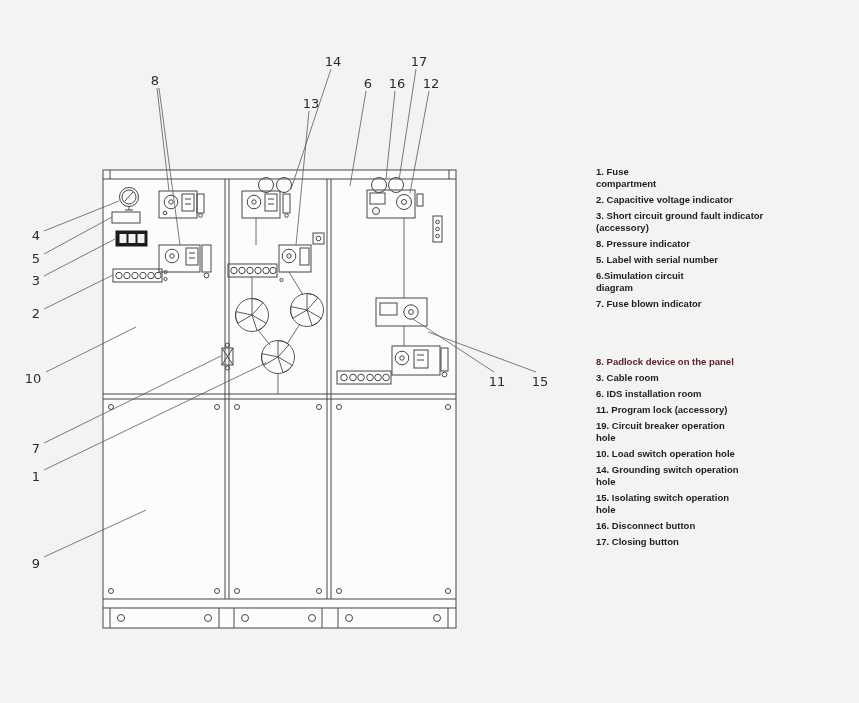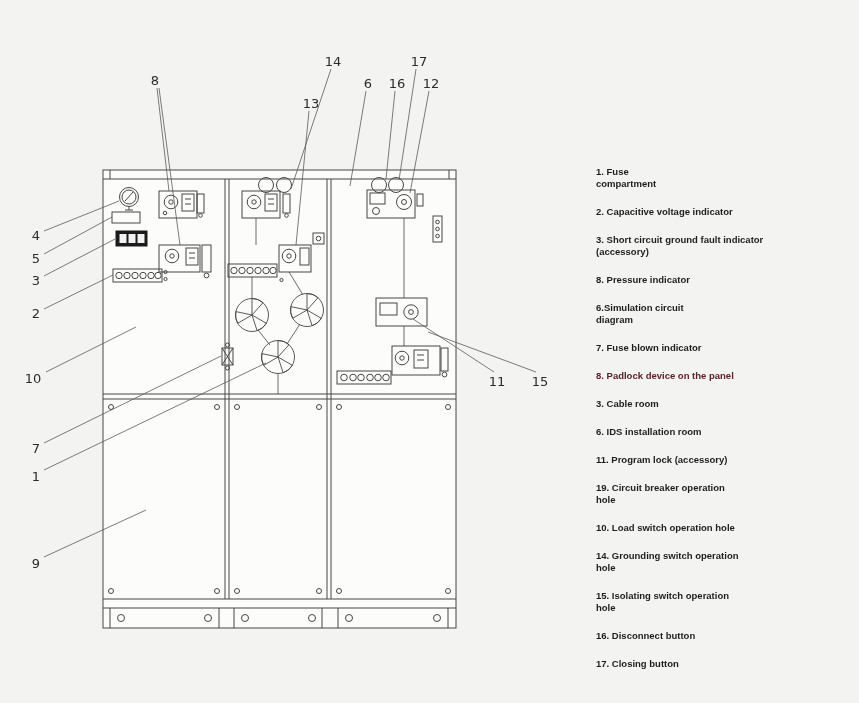--- a/index.html
+++ b/index.html
@@ -1,20 +1,20 @@
 <!DOCTYPE html>
 <html><head>
 <meta charset="utf-8">
 <style>
   * { margin:0; padding:0; box-sizing:border-box; }
   html,body { background:#f3f3f1; }
   body { font-family:"Liberation Sans", sans-serif; }
   .stage { position:relative; width:859px; height:703px; background:#f3f3f1; overflow:hidden; }
   .diagram-svg { position:absolute; left:0; top:0; }
-  .legend { position:absolute; left:596px; top:166px; width:240px; display:flex; flex-direction:column; gap:16px; }
+  .legend { position:absolute; left:596px; top:166px; width:240px; display:flex; flex-direction:column; gap:4px; }
   .legend-item { font-weight:bold; font-size:9.5px; line-height:12px; color:#1d1d1d; white-space:pre; }
   .legend-item.highlight { color:#5e2129; }
   .callout-num { font-family:"DejaVu Sans", sans-serif; font-size:13px; fill:#2b2b2b; stroke:none; }
   .leader { stroke:#5a5a5a; stroke-width:0.8; fill:none; }
 </style>
 </head>
 <body>
 
 <div class="stage">
 
@@ -266,24 +266,25 @@
       </g>
   </svg>
 
   <div class="legend">
       <div class="legend-item">1. Fuse
 compartment</div>
       <div class="legend-item">2. Capacitive voltage indicator</div>
       <div class="legend-item">3. Short circuit ground fault indicator
 (accessory)</div>
       <div class="legend-item">8. Pressure indicator</div>
+      <div class="legend-item">5. Label with serial number</div>
       <div class="legend-item">6.Simulation circuit
 diagram</div>
       <div class="legend-item">7. Fuse blown indicator</div>
-      <div class="legend-item highlight" style="color: rgb(94, 33, 41);">8. Padlock device on the panel</div>
+      <div class="legend-item highlight" style="color: rgb(94, 33, 41); margin-top: 42px;">8. Padlock device on the panel</div>
       <div class="legend-item">3. Cable room</div>
       <div class="legend-item">6. IDS installation room</div>
       <div class="legend-item">11. Program lock (accessory)</div>
       <div class="legend-item">19. Circuit breaker operation
 hole</div>
       <div class="legend-item">10. Load switch operation hole</div>
       <div class="legend-item">14. Grounding switch operation
 hole</div>
       <div class="legend-item">15. Isolating switch operation
 hole</div>

